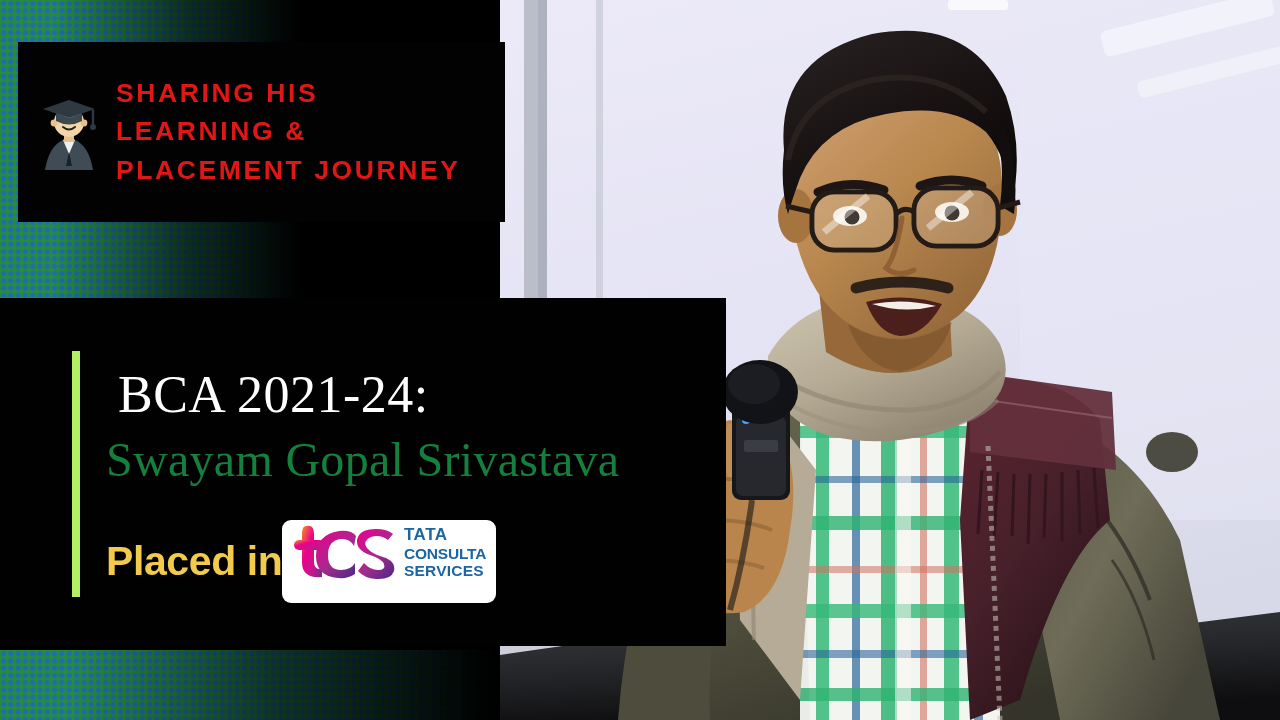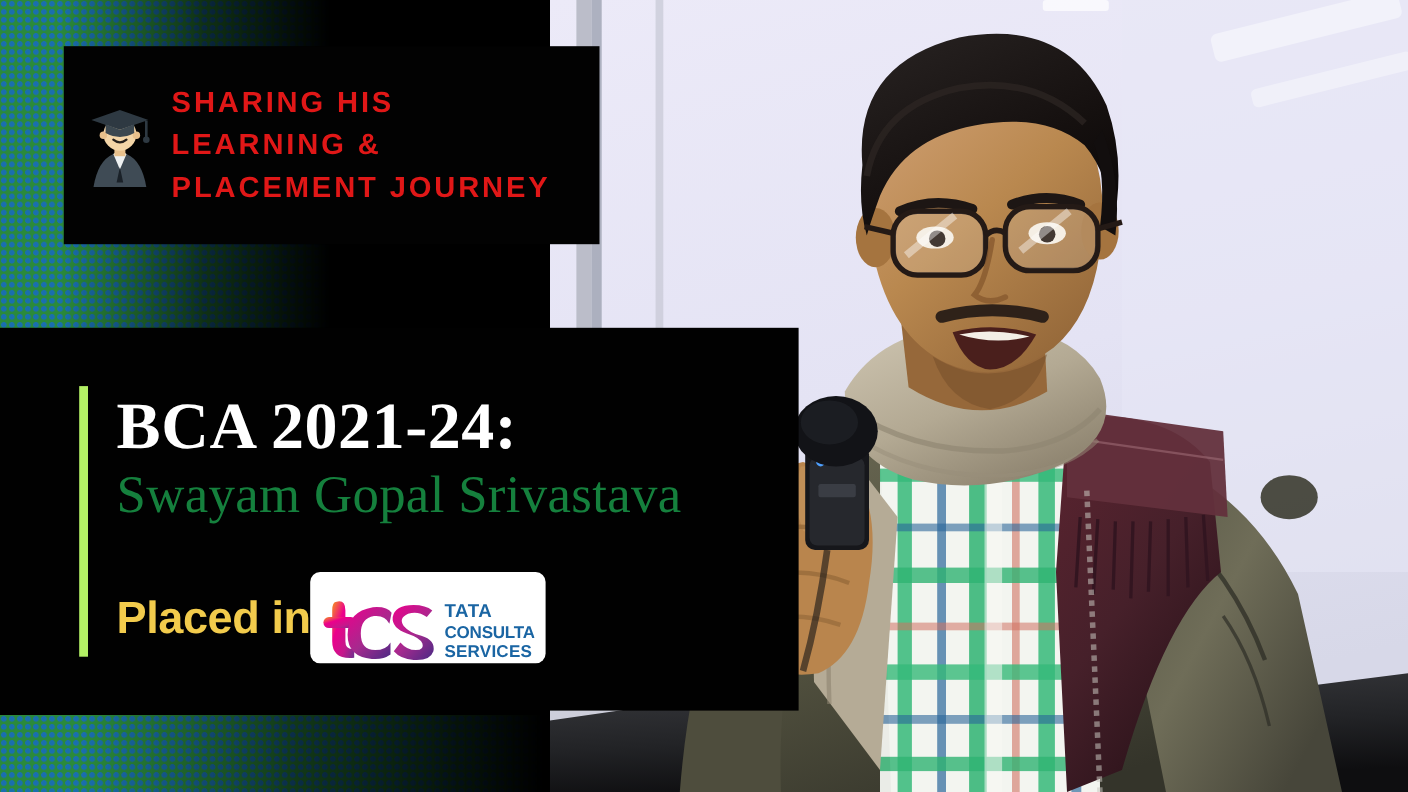--- a/index.html
+++ b/index.html
@@ -42,21 +42,20 @@
             mask-image:linear-gradient(to right, #000 0%, #000 14%, rgba(0,0,0,.4) 52%, rgba(0,0,0,0) 95%);
   }
 
   
   .top-banner{
     position:absolute;
     left:18px;top:42px;width:487px;height:180px;
     background:#020202;
     display:flex;align-items:center;
     padding:0;
-    margin-left:40px;
   }
   .grad-icon{
     width:66px;height:82px;
     margin-left:18px;margin-right:14px;
     flex:0 0 auto;
     display:flex;align-items:center;justify-content:center;
   }
   .grad-icon svg{display:block;}
   .top-headline{
     display:flex;flex-direction:column;justify-content:center;
@@ -84,25 +83,25 @@
     background:#b3f065;
   }
 
   .title-block{
     position:absolute;
     left:106px;top:358px;width:600px;
   }
   .title-main{
     color:#ffffff;
     font-family:"Liberation Serif", serif;
-    font-size:60px;
-    font-weight:700;
+    font-size:52px;
+    font-weight:400;
     line-height:0.98;
     letter-spacing:0.5px;
-    margin:0;
+    margin:12px;
     white-space:nowrap;
   }
   .title-sub{
     color:#15803d;
     font-family:"Liberation Serif", serif;
     font-size:48px;
     font-weight:400;
     line-height:1.12;
     letter-spacing:0.3px;
     margin:6px 0 0 0;
@@ -121,21 +120,21 @@
     font-weight:700;
     font-size:41px;
     letter-spacing:-0.4px;
     line-height:1;
     white-space:nowrap;
   }
   .tcs-logo{
     background:#ffffff;
     border-radius:9px;
     width:214px;height:83px;
-    display:flex;align-items:flex-end;justify-content:center;
+    display:flex;align-items:flex-start;justify-content:center;
     box-sizing:border-box;
     padding:0 10px;
   }
   .tcs-logo svg{display:block;}
 </style>
 </head>
 <body>
 
 <div class="stage">
 

